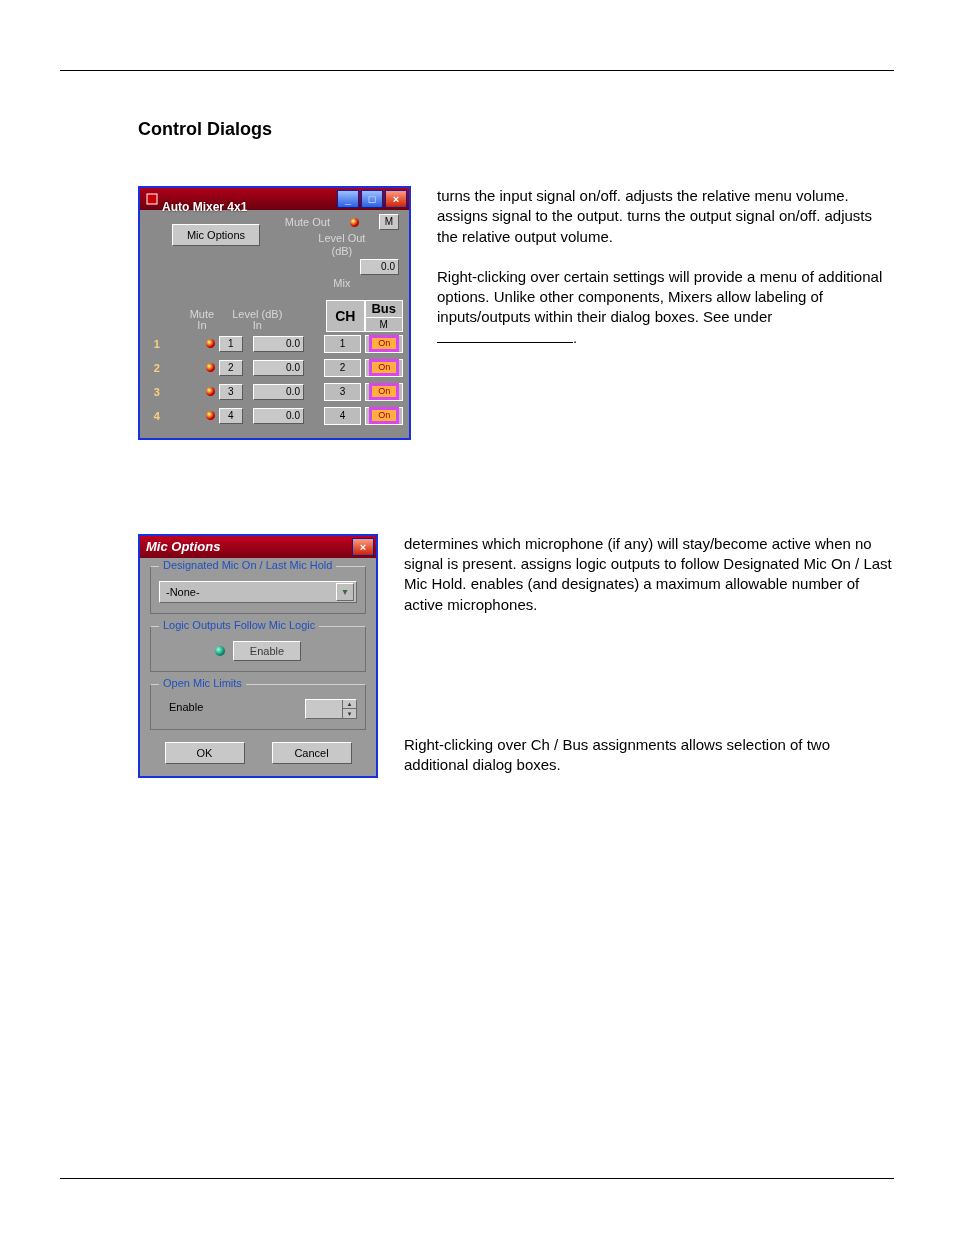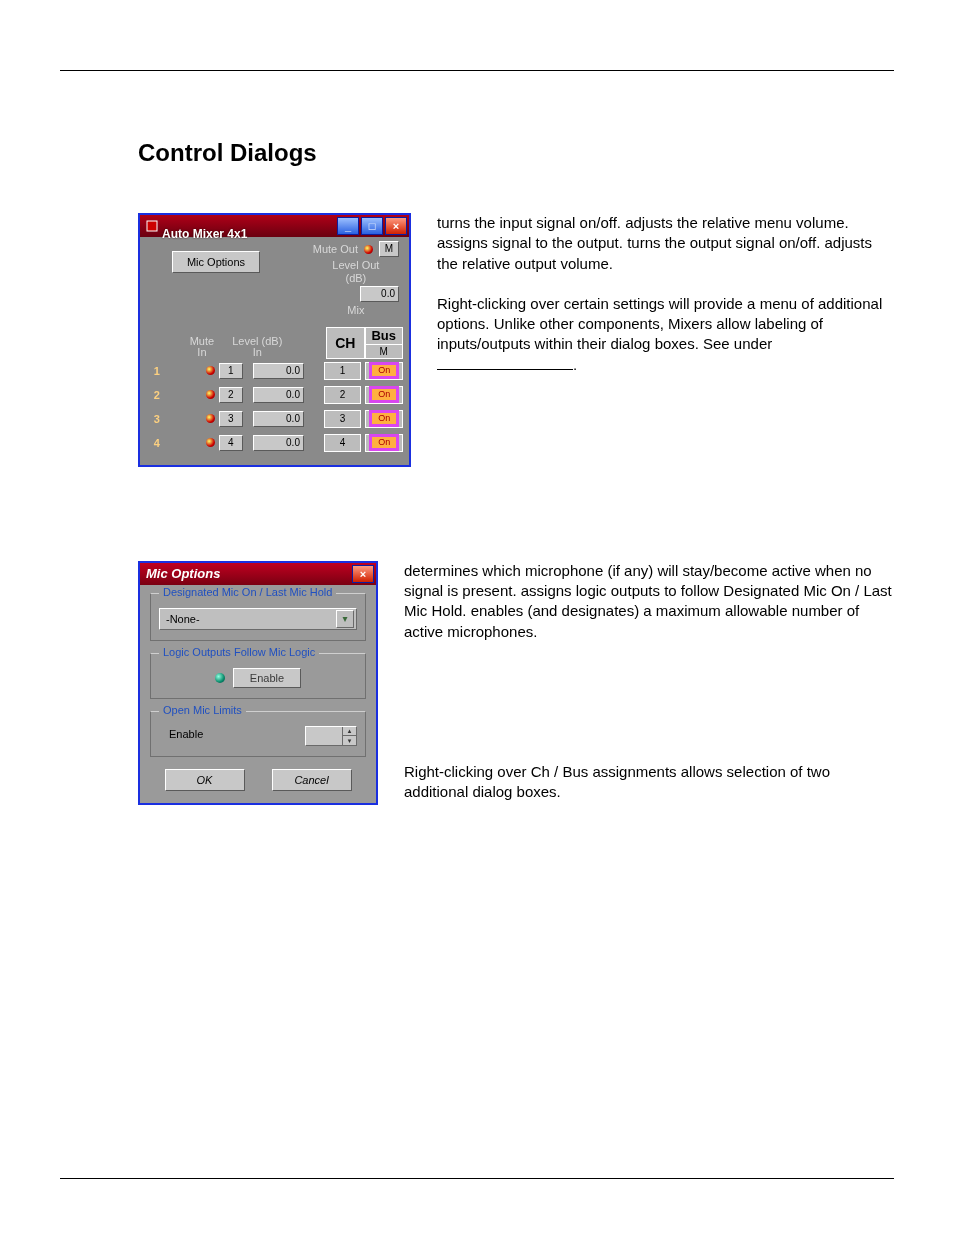--- a/index.html
+++ b/index.html
@@ -1,40 +1,40 @@
 <!DOCTYPE html>
 <html><head>
 <meta charset="utf-8">
 <style>
   html,body{margin:0;padding:0;background:#fff;font-family:Arial,Helvetica,sans-serif;color:#000;}
   .page{width:954px;min-height:1235px;margin:0 auto;position:relative;box-sizing:border-box;padding:36px 60px 40px 60px;}
   .rule-top{border-top:1.5px solid #000;margin:34px 0 0 0;}
   .rule-bottom{border-top:1.5px solid #000;position:absolute;left:60px;right:60px;bottom:56px;}
-  h2.section{font-size:24px;font-weight:700;margin:68px 0 46px 78px;}
+  h2.section{font-size:18px;font-weight:700;margin:48px 0 46px 78px;}
   .row{display:flex;align-items:flex-start;margin-left:78px;}
   .imgcol{flex:0 0 auto;margin-right:26px;}
   .textcol{flex:1 1 auto;font-size:15px;line-height:1.35;}
   .row2{margin-top:94px;}
   .textcol p{margin:0 0 20px 0;}
   .underline-blank{display:inline-block;border-bottom:1px solid #000;width:136px;vertical-align:baseline;}
 
   
   .am{width:269px;border:2px solid #1a2fe0;background:#8a8a8a;font-family:Tahoma,Arial,sans-serif;}
   .am-title{height:22px;background:linear-gradient(#b00018,#6a0010);display:flex;align-items:center;padding:0 2px 0 6px;}
   .am-title .t-icon{width:12px;height:12px;margin-right:4px;display:inline-flex;align-items:center;justify-content:center;}
   .am-title .t-icon svg{width:12px;height:12px;}
   .am-title .t-text{color:#fff;font-weight:700;font-size:12px;flex:1;text-shadow:0 0 2px #300;margin-top:16px;}
   .winbtn{width:20px;height:16px;margin-left:2px;border:1px solid #0b1ea0;background:linear-gradient(#9cc0ff,#2a60e0);display:inline-flex;align-items:center;justify-content:center;color:#fff;font-size:11px;font-weight:700;}
   .winbtn.close{background:linear-gradient(#ff9a80,#d02000);}
   .am-body{padding:4px 6px 10px 6px;color:#dcdcdc;font-size:11px;}
   .am-top{display:flex;align-items:flex-start;}
   .am-micbtn{margin:10px 0 0 26px;width:86px;height:20px;background:#c8c8c8;border:1px solid #5a5a5a;border-top-color:#fff;border-left-color:#fff;color:#000;font-size:11px;display:flex;align-items:center;justify-content:center;}
   .am-top-right{margin-left:auto;text-align:center;line-height:1.15;margin-right:4px;}
   .am-top-right .lbl{color:#d8d8d8;}
-  .am-top-right .row1{display:flex;align-items:center;justify-content:flex-end;gap:6px;margin-bottom:2px;}
+  .am-top-right .row1{display:flex;align-items:center;justify-content:flex-end;gap:20px;margin-bottom:2px;}
   .dot{width:9px;height:9px;border-radius:50%;background:radial-gradient(circle at 35% 35%,#ff6,#c00 60%,#600);display:inline-block;}
   .mbtn{width:18px;height:14px;background:#c8c8c8;border:1px solid #5a5a5a;border-top-color:#fff;border-left-color:#fff;color:#000;font-size:10px;display:inline-flex;align-items:center;justify-content:center;}
   .lvlout{margin:2px 0 0 auto;width:34px;height:14px;border:1px solid #5a5a5a;border-top-color:#fff;border-left-color:#fff;background:#c8c8c8;color:#000;font-size:10px;text-align:right;padding-right:3px;line-height:14px;}
   .am-headers{display:flex;align-items:flex-end;margin-top:10px;}
   .am-headers .left{flex:0 0 180px;display:flex;justify-content:center;gap:18px;color:#d8d8d8;text-align:center;}
   .am-headers .left div{line-height:1.05;}
   .am-headers .chbus{flex:1;display:flex;}
   .chhdr,.bushdr{flex:1;}
   .chcell{border:1px solid #fff;background:#bcbcbc;color:#000;font-weight:700;text-align:center;height:30px;line-height:30px;font-size:14px;}
   .bushdr .top{border:1px solid #fff;border-bottom:none;background:#bcbcbc;color:#000;font-weight:700;text-align:center;height:16px;line-height:16px;font-size:13px;}
@@ -60,21 +60,21 @@
   .combo .arrow{margin-left:auto;width:16px;height:16px;background:#bfbfbf;border:1px solid #6a6a6a;border-top-color:#fff;border-left-color:#fff;display:flex;align-items:center;justify-content:center;color:#3a6a3a;font-size:10px;}
   .enablebtn{display:inline-flex;align-items:center;gap:8px;}
   .enablebtn .dot2{width:10px;height:10px;border-radius:50%;background:radial-gradient(circle at 35% 35%,#8fffe0,#0a8a6a 60%,#044);}   
   .enablebtn .btn{width:66px;height:18px;background:#c8c8c8;border:1px solid #5a5a5a;border-top-color:#fff;border-left-color:#fff;color:#3a3a3a;font-size:11px;display:inline-flex;align-items:center;justify-content:center;}
   .center{text-align:center;}
   .limitsrow{display:flex;align-items:center;gap:10px;}
   .spin{margin-left:auto;width:50px;height:18px;background:#c8c8c8;border:1px solid #6a6a6a;border-top-color:#fff;border-left-color:#fff;position:relative;}
   .spin .updn{position:absolute;right:0;top:0;bottom:0;width:14px;display:flex;flex-direction:column;}
   .spin .updn span{flex:1;border-left:1px solid #6a6a6a;display:flex;align-items:center;justify-content:center;font-size:7px;color:#333;background:#c8c8c8;}
   .spin .updn span:first-child{border-bottom:1px solid #6a6a6a;}
-  .btnrow{display:flex;gap:27px;justify-content:center;margin-top:12px;font-style:italic;}
+  .btnrow{display:flex;gap:27px;justify-content:center;margin-top:12px;}
   .dlgbtn{width:78px;height:20px;background:#c8c8c8;border:1px solid #5a5a5a;border-top-color:#fff;border-left-color:#fff;color:#000;font-size:11px;display:flex;align-items:center;justify-content:center;}
 </style>
 </head>
 <body>
 
 <div class="page">
   <div class="rule-top"></div>
   <h2 class="section">Control Dialogs</h2>
 
   <div class="row">

